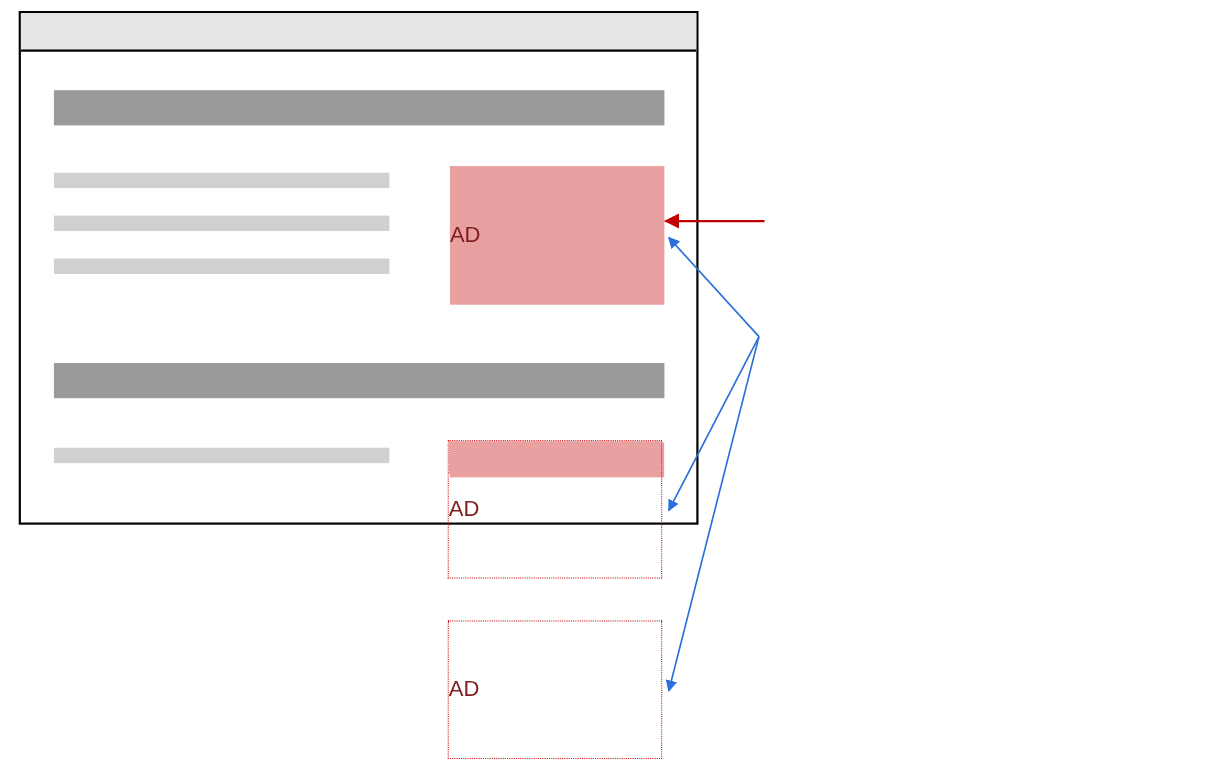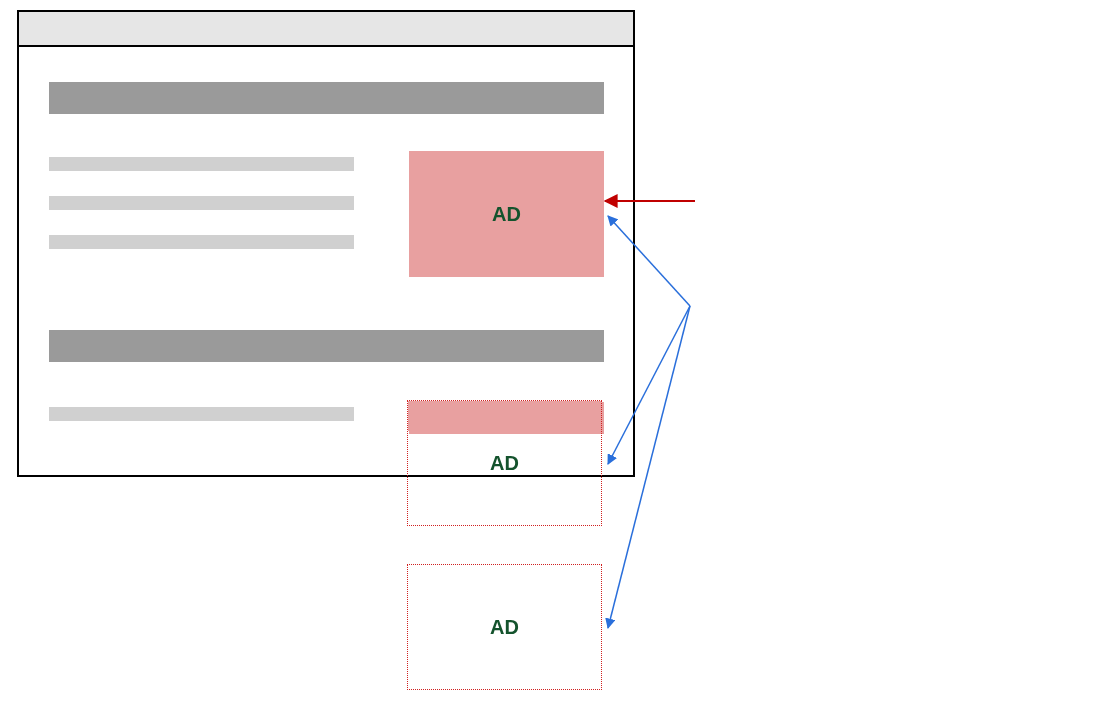--- a/index.html
+++ b/index.html
@@ -1,21 +1,21 @@
 <!DOCTYPE html>
 <html><head>
 <meta charset="utf-8">
 <style>
   html,body{margin:0;padding:0;font-family:"Meiryo","Hiragino Sans",sans-serif;background:#fff}
   .canvas{position:relative;width:1104px;height:705px}
   .browser-frame{position:absolute;left:17px;top:10px;width:618px;height:467px;border:2px solid #000;box-sizing:border-box;background:#fff}
   .browser-tabbar{position:absolute;left:0;top:0;width:100%;height:35px;background:#e6e6e6;border-bottom:2px solid #000;box-sizing:border-box}
   .content-bar{position:absolute;background:#9a9a9a}
   .text-line{position:absolute;background:#d0d0d0;height:14px}
-  .ad-box{position:absolute;display:flex;align-items:center;justify-content:center;font-weight:bold;font-size:20px;color:#14532d;box-sizing:border-box}
+  .ad-box{position:absolute;display:flex;align-items:center;justify-content:flex-start;font-weight:normal;font-size:20px;color:#7f1d1d;box-sizing:border-box}
   .ad-filled{background:#e8a0a0}
   .ad-partial-fill{position:absolute;left:0;top:0;width:100%;background:#e8a0a0}
   .ad-dotted{border:1px dotted #d02020;background:#fff}
   .label{position:absolute;font-weight:bold;font-size:20px;white-space:nowrap}
   .label-red{color:#c00000}
   .label-blue{color:#2a6fdb}
   svg.overlay{position:absolute;left:0;top:0;width:1104px;height:705px;pointer-events:none}
 </style>
 </head>
 <body>

